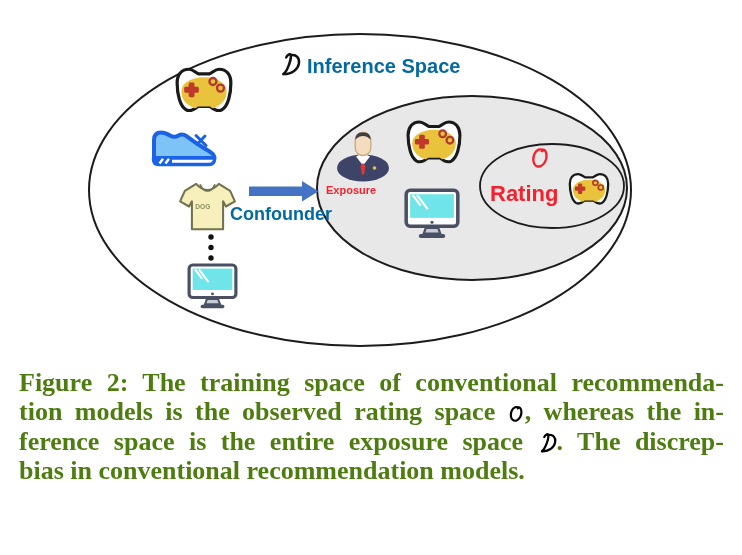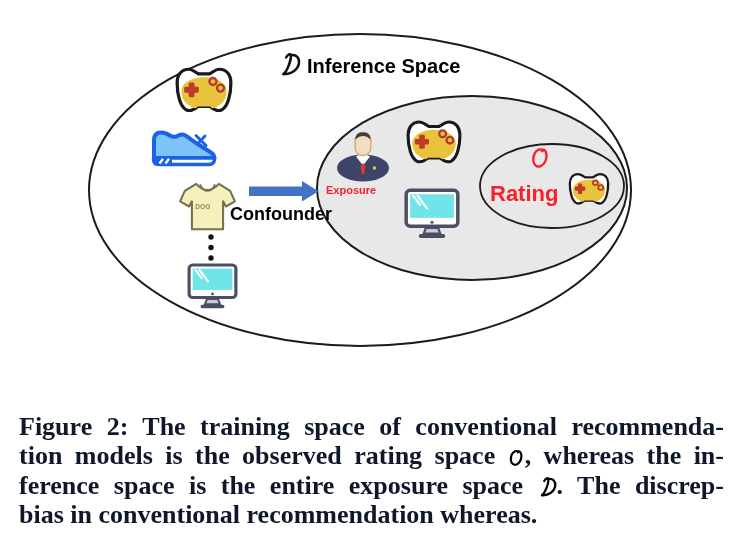--- a/index.html
+++ b/index.html
@@ -1,20 +1,20 @@
 <!DOCTYPE html>
 <html><head>
 <meta charset="utf-8">
 <style>
 html,body{margin:0;padding:0;}
 .page{position:relative;width:742px;height:555px;background:#fff;overflow:hidden;font-family:"Liberation Sans",sans-serif;}
 .abs{position:absolute;}
-.lbl{position:absolute;font-weight:bold;color:#000000;white-space:nowrap;font-family:"Liberation Sans",sans-serif;}
+.lbl{position:absolute;font-weight:bold;color:#0369a1;white-space:nowrap;font-family:"Liberation Sans",sans-serif;}
 .red{color:#F7202D;}
-.caption{position:absolute;left:19px;top:412px;width:705px;font-family:"Liberation Serif",serif;font-weight:bold;font-size:26px;color:#0f172a;}
+.caption{position:absolute;left:19px;top:368px;width:705px;font-family:"Liberation Serif",serif;font-weight:bold;font-size:26px;color:#4d7c0f;}
 .cap-line{text-align:justify;text-align-last:justify;line-height:29.4px;}
 .cap-line.last{text-align-last:left;}
 .mglyph{display:inline-block;vertical-align:-4px;margin:0 0 0 1px;color:#000;stroke-width:3;}
 .figD{stroke-width:2.8;}
 .figO{stroke-width:2.6;}
 </style>
 </head>
 <body>
 
 <div class="page">
@@ -115,15 +115,15 @@
   </div>
 
   <div class="caption">
       <div class="cap-line">Figure 2: The training space of conventional recommenda-</div>
       <div class="cap-line">tion models is the observed rating space <svg class="mglyph" width="16" height="21" viewBox="0 0 22 26">
           <use href="#scriptO"></use>
         </svg>, whereas the in-</div>
       <div class="cap-line">ference space is the entire exposure space <svg class="mglyph" width="18" height="22" viewBox="0 0 24 28">
           <use href="#scriptD"></use>
         </svg>. The discrep-</div>
-      <div class="cap-line last">bias in conventional recommendation whereas.</div>
+      <div class="cap-line last">bias in conventional recommendation models.</div>
     </div>
 </div>
 
 </body></html>

